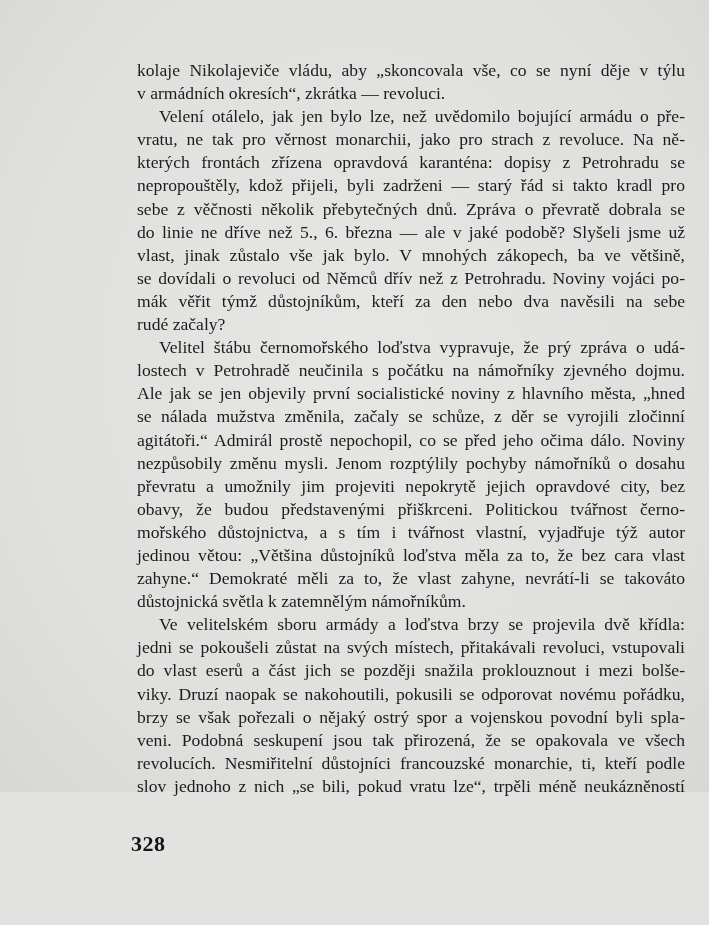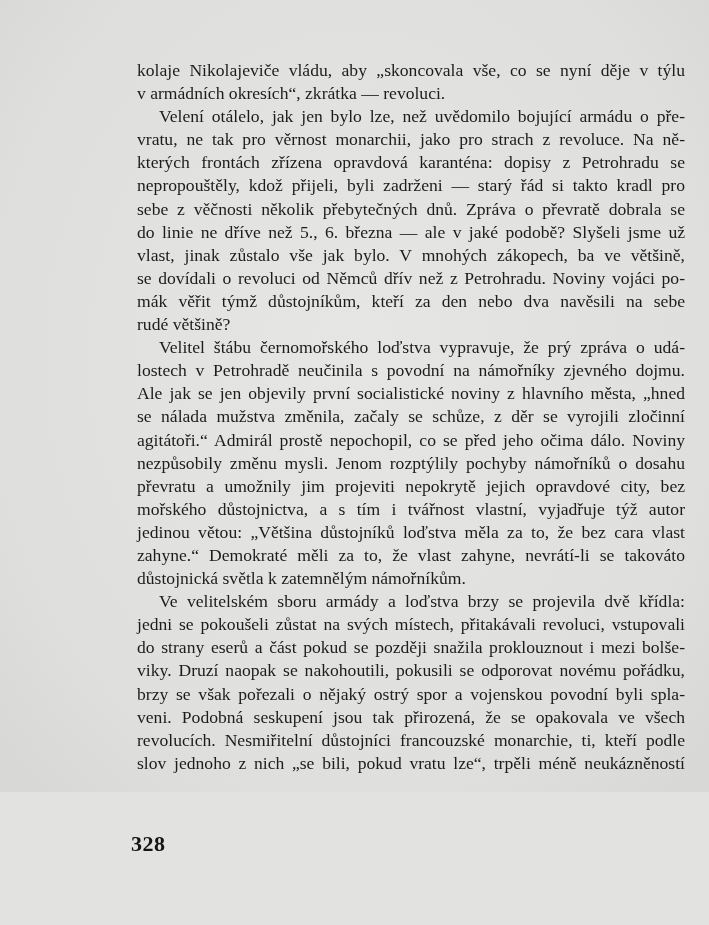--- a/index.html
+++ b/index.html
@@ -63,35 +63,36 @@
       <span class="line last">v armádních okresích“, zkrátka — revoluci.</span>
       <span class="line indent">Velení otálelo, jak jen bylo lze, než uvědomilo bojující armádu o pře-</span>
       <span class="line">vratu, ne tak pro věrnost monarchii, jako pro strach z revoluce. Na ně-</span>
       <span class="line">kterých frontách zřízena opravdová karanténa: dopisy z Petrohradu se</span>
       <span class="line">nepropouštěly, kdož přijeli, byli zadrženi — starý řád si takto kradl pro</span>
       <span class="line">sebe z věčnosti několik přebytečných dnů. Zpráva o převratě dobrala se</span>
       <span class="line">do linie ne dříve než 5., 6. března — ale v jaké podobě? Slyšeli jsme už</span>
       <span class="line">vlast, jinak zůstalo vše jak bylo. V mnohých zákopech, ba ve většině,</span>
       <span class="line">se dovídali o revoluci od Němců dřív než z Petrohradu. Noviny vojáci po-</span>
       <span class="line">mák věřit týmž důstojníkům, kteří za den nebo dva navěsili na sebe</span>
-      <span class="line last">rudé většině?</span>
+      <span class="line last">rudé začaly?</span>
       <span class="line indent">Velitel štábu černomořského loďstva vypravuje, že prý zpráva o udá-</span>
-      <span class="line">lostech v Petrohradě neučinila s povodní na námořníky zjevného dojmu.</span>
+      <span class="line">lostech v Petrohradě neučinila s počátku na námořníky zjevného dojmu.</span>
       <span class="line">Ale jak se jen objevily první socialistické noviny z hlavního města, „hned</span>
       <span class="line">se nálada mužstva změnila, začaly se schůze, z děr se vyrojili zločinní</span>
       <span class="line">agitátoři.“ Admirál prostě nepochopil, co se před jeho očima dálo. Noviny</span>
       <span class="line">nezpůsobily změnu mysli. Jenom rozptýlily pochyby námořníků o dosahu</span>
       <span class="line">převratu a umožnily jim projeviti nepokrytě jejich opravdové city, bez</span>
+      <span class="line">obavy, že budou představenými přiškrceni. Politickou tvářnost černo-</span>
       <span class="line">mořského důstojnictva, a s tím i tvářnost vlastní, vyjadřuje týž autor</span>
       <span class="line">jedinou větou: „Většina důstojníků loďstva měla za to, že bez cara vlast</span>
       <span class="line">zahyne.“ Demokraté měli za to, že vlast zahyne, nevrátí-li se takováto</span>
       <span class="line last">důstojnická světla k zatemnělým námořníkům.</span>
       <span class="line indent">Ve velitelském sboru armády a loďstva brzy se projevila dvě křídla:</span>
       <span class="line">jedni se pokoušeli zůstat na svých místech, přitakávali revoluci, vstupovali</span>
-      <span class="line">do strany eserů a část pokud se později snažila proklouznout i mezi bolše-</span>
+      <span class="line">do vlast eserů a část jich se později snažila proklouznout i mezi bolše-</span>
       <span class="line">viky. Druzí naopak se nakohoutili, pokusili se odporovat novému pořádku,</span>
       <span class="line">brzy se však pořezali o nějaký ostrý spor a vojenskou povodní byli spla-</span>
       <span class="line">veni. Podobná seskupení jsou tak přirozená, že se opakovala ve všech</span>
       <span class="line">revolucích. Nesmiřitelní důstojníci francouzské monarchie, ti, kteří podle</span>
       <span class="line">slov jednoho z nich „se bili, pokud vratu lze“, trpěli méně neukázněností</span>
     </div>
   <div class="page-number">328</div>
 </div>
 
 </body></html>

